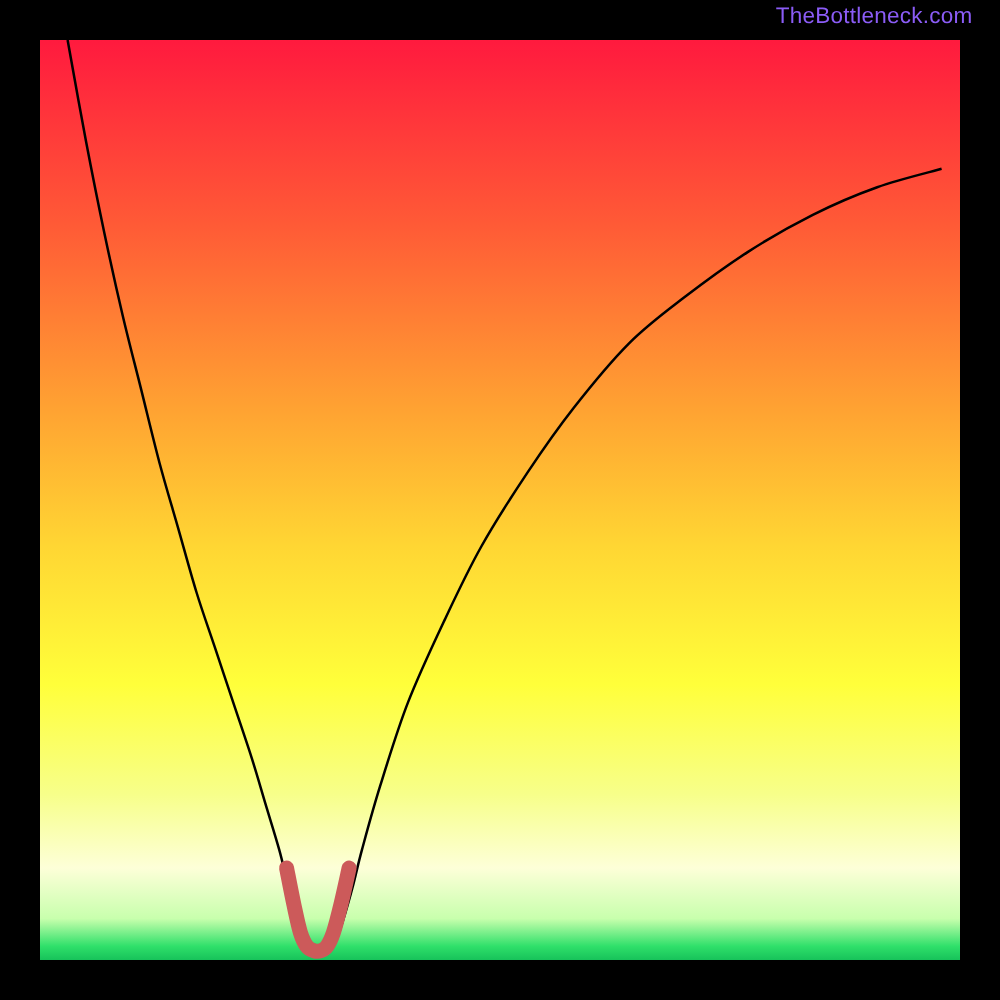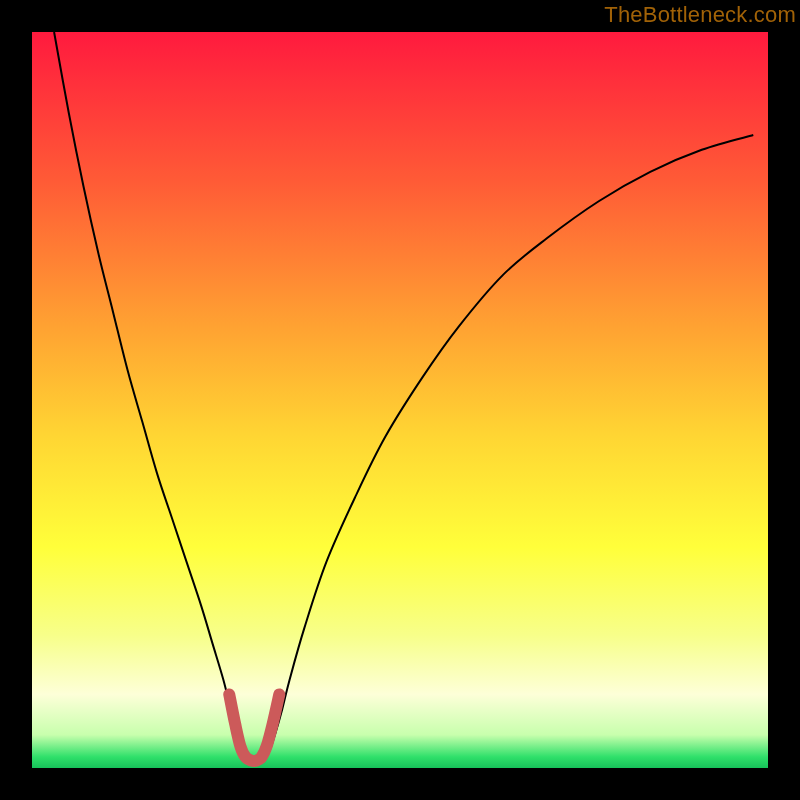--- a/index.html
+++ b/index.html
@@ -12,23 +12,23 @@
     font-family: Arial, Helvetica, sans-serif;
   }
   .frame {
     position: absolute;
     inset: 0;
     background: #000;
   }
   .watermark {
     position: absolute;
     top: 2px;
-    right: 4px;
-    color: #a16207;
-    font-size: 22px;
+    right: 22px;
+    color: #8b5cf6;
+    font-size: 18px;
     letter-spacing: 0.2px;
     z-index: 10;
   }
   svg {
     position: absolute;
     inset: 0;
     width: 800px;
     height: 800px;
     display: block;
   }

